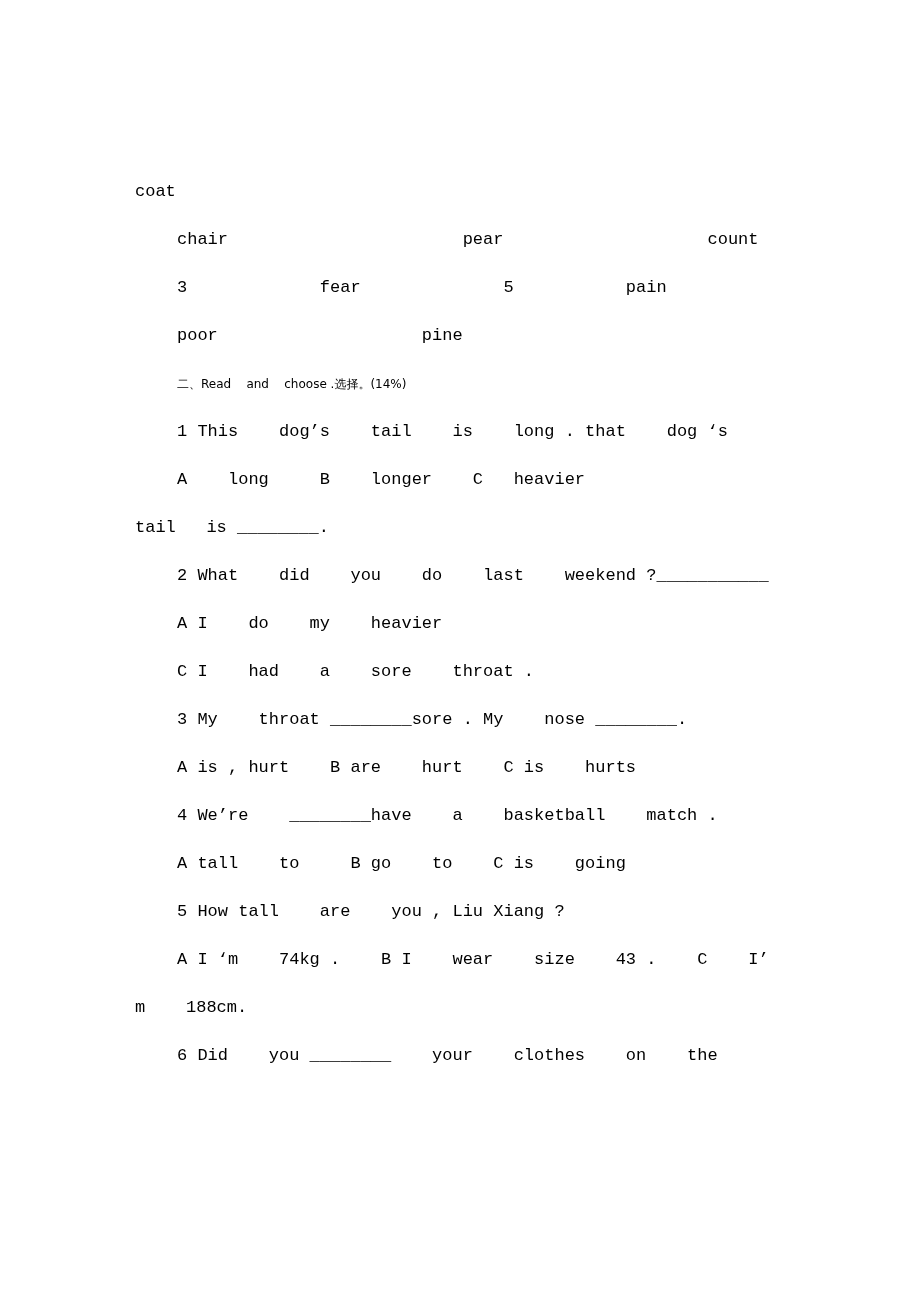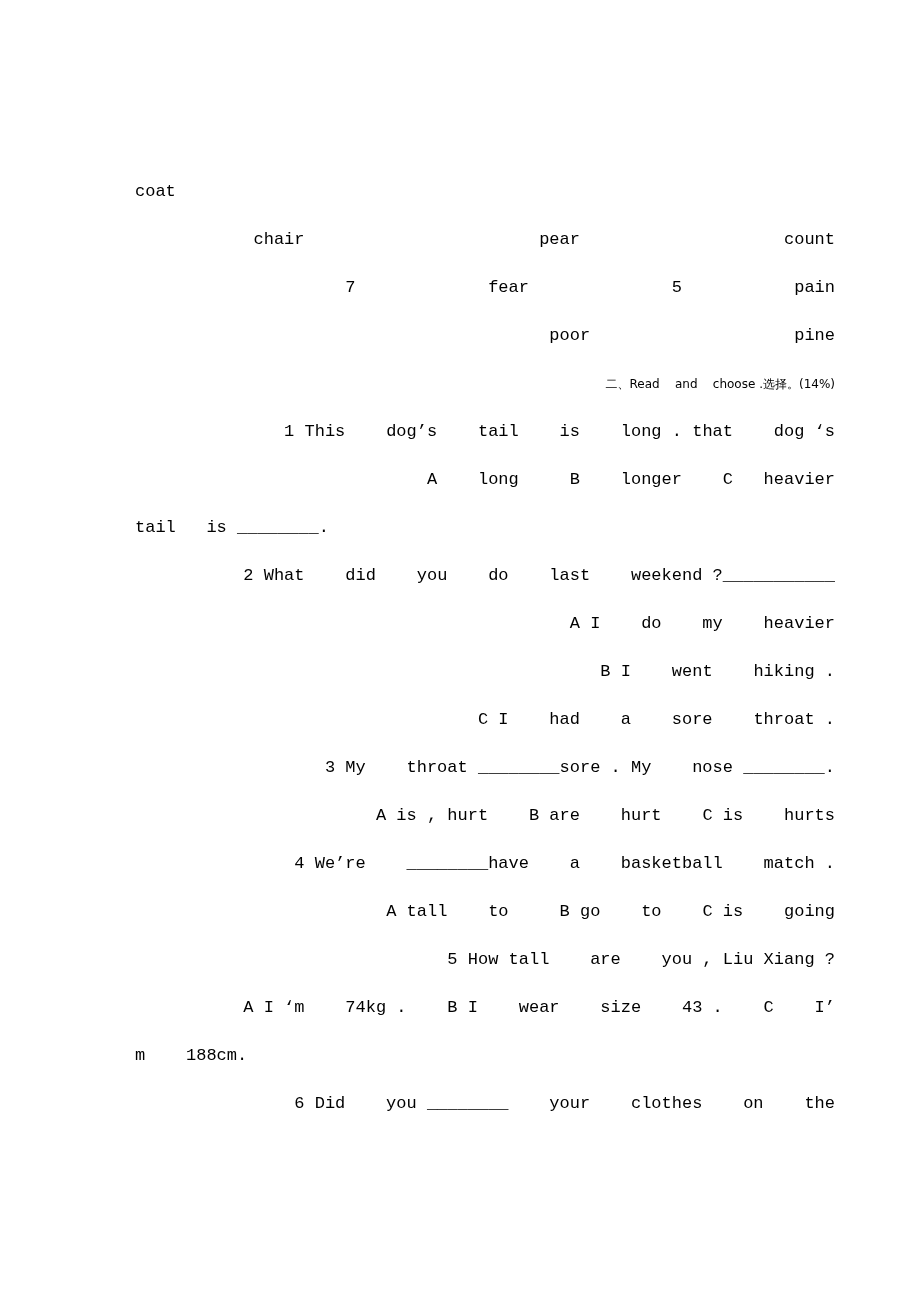--- a/index.html
+++ b/index.html
@@ -28,46 +28,44 @@
     width: 700px;
   }
   .line {
     font-size: 17px;
     line-height: 48px;
     white-space: pre;
     letter-spacing: 0px;
   }
   .indent {
     padding-left: 42px;
-    text-align: right;
   }
   .cjk {
     font-family: "DejaVu Sans", sans-serif;
     font-size: 12px;
   }
   .hang {
     padding-left: 0px;
   }
 </style>
 </head>
 <body>
 
 <div class="page">
   <div class="doc">
     <div class="line hang">coat</div>
     <div class="line indent">chair                       pear                    count</div>
-    <div class="line indent">7             fear              5           pain</div>
+    <div class="line indent">3             fear              5           pain</div>
     <div class="line indent">poor                    pine</div>
     <div class="line indent cjk">二、Read    and    choose .选择。(14%)</div>
     <div class="line indent">1 This    dog’s    tail    is    long . that    dog ‘s</div>
     <div class="line indent">A    long     B    longer    C   heavier</div>
     <div class="line hang">tail   is ________.</div>
     <div class="line indent">2 What    did    you    do    last    weekend ?___________</div>
     <div class="line indent">A I    do    my    heavier</div>
-    <div class="line indent">B I    went    hiking .</div>
     <div class="line indent">C I    had    a    sore    throat .</div>
     <div class="line indent">3 My    throat ________sore . My    nose ________.</div>
     <div class="line indent">A is , hurt    B are    hurt    C is    hurts</div>
     <div class="line indent">4 We’re    ________have    a    basketball    match .</div>
     <div class="line indent">A tall    to     B go    to    C is    going</div>
     <div class="line indent">5 How tall    are    you , Liu Xiang ?</div>
     <div class="line indent">A I ‘m    74kg .    B I    wear    size    43 .    C    I’</div>
     <div class="line hang">m    188cm.</div>
     <div class="line indent">6 Did    you ________    your    clothes    on    the</div>
   </div>

